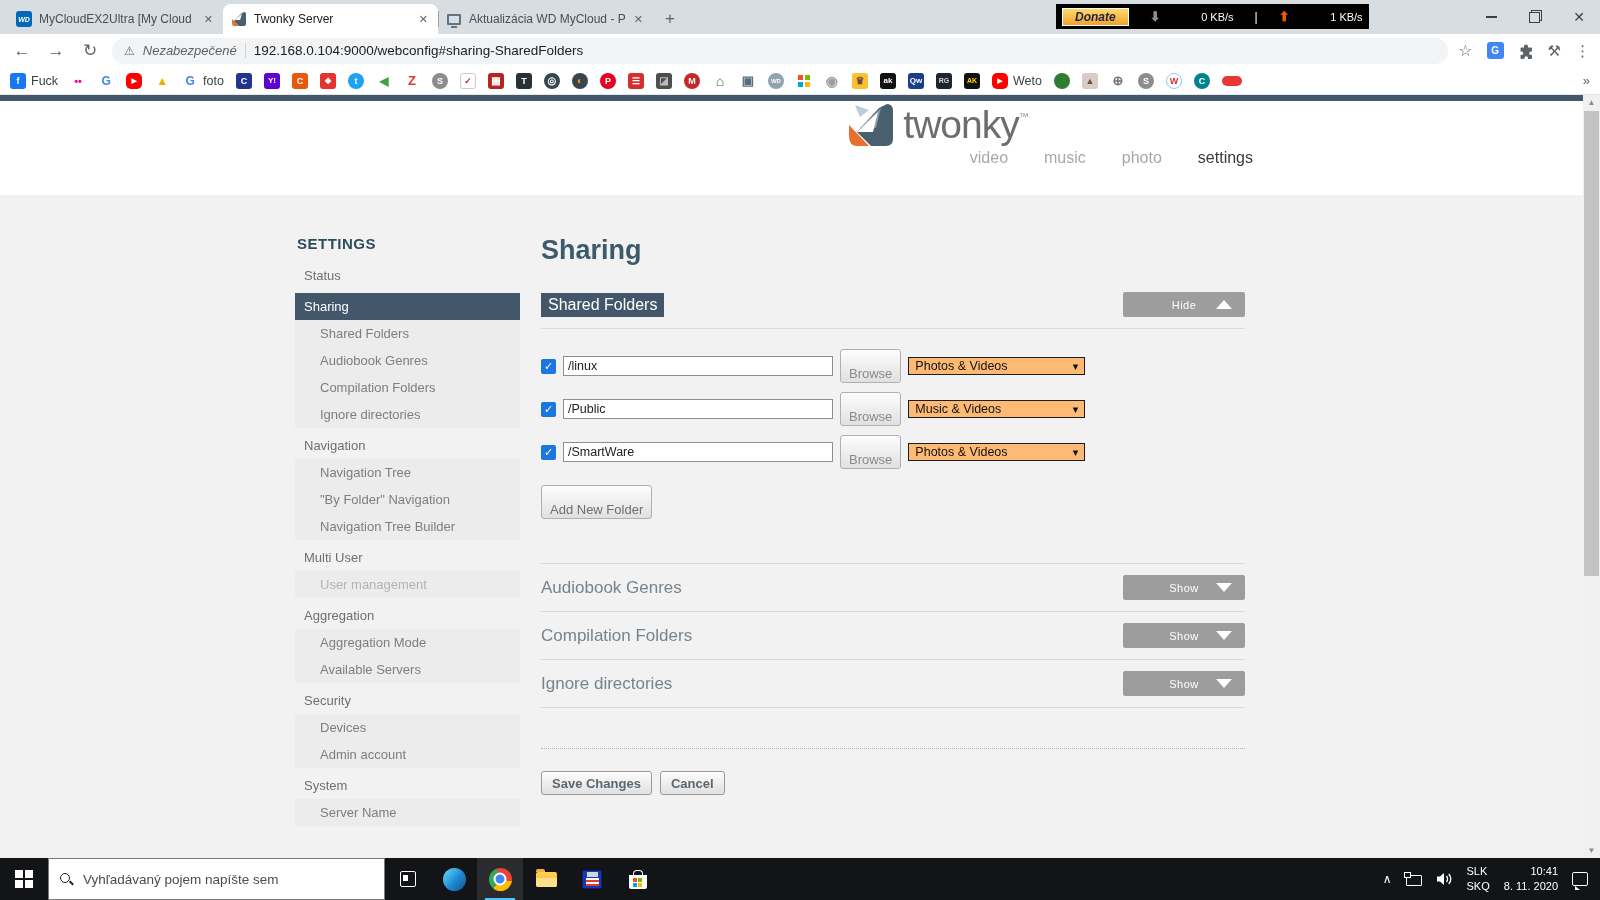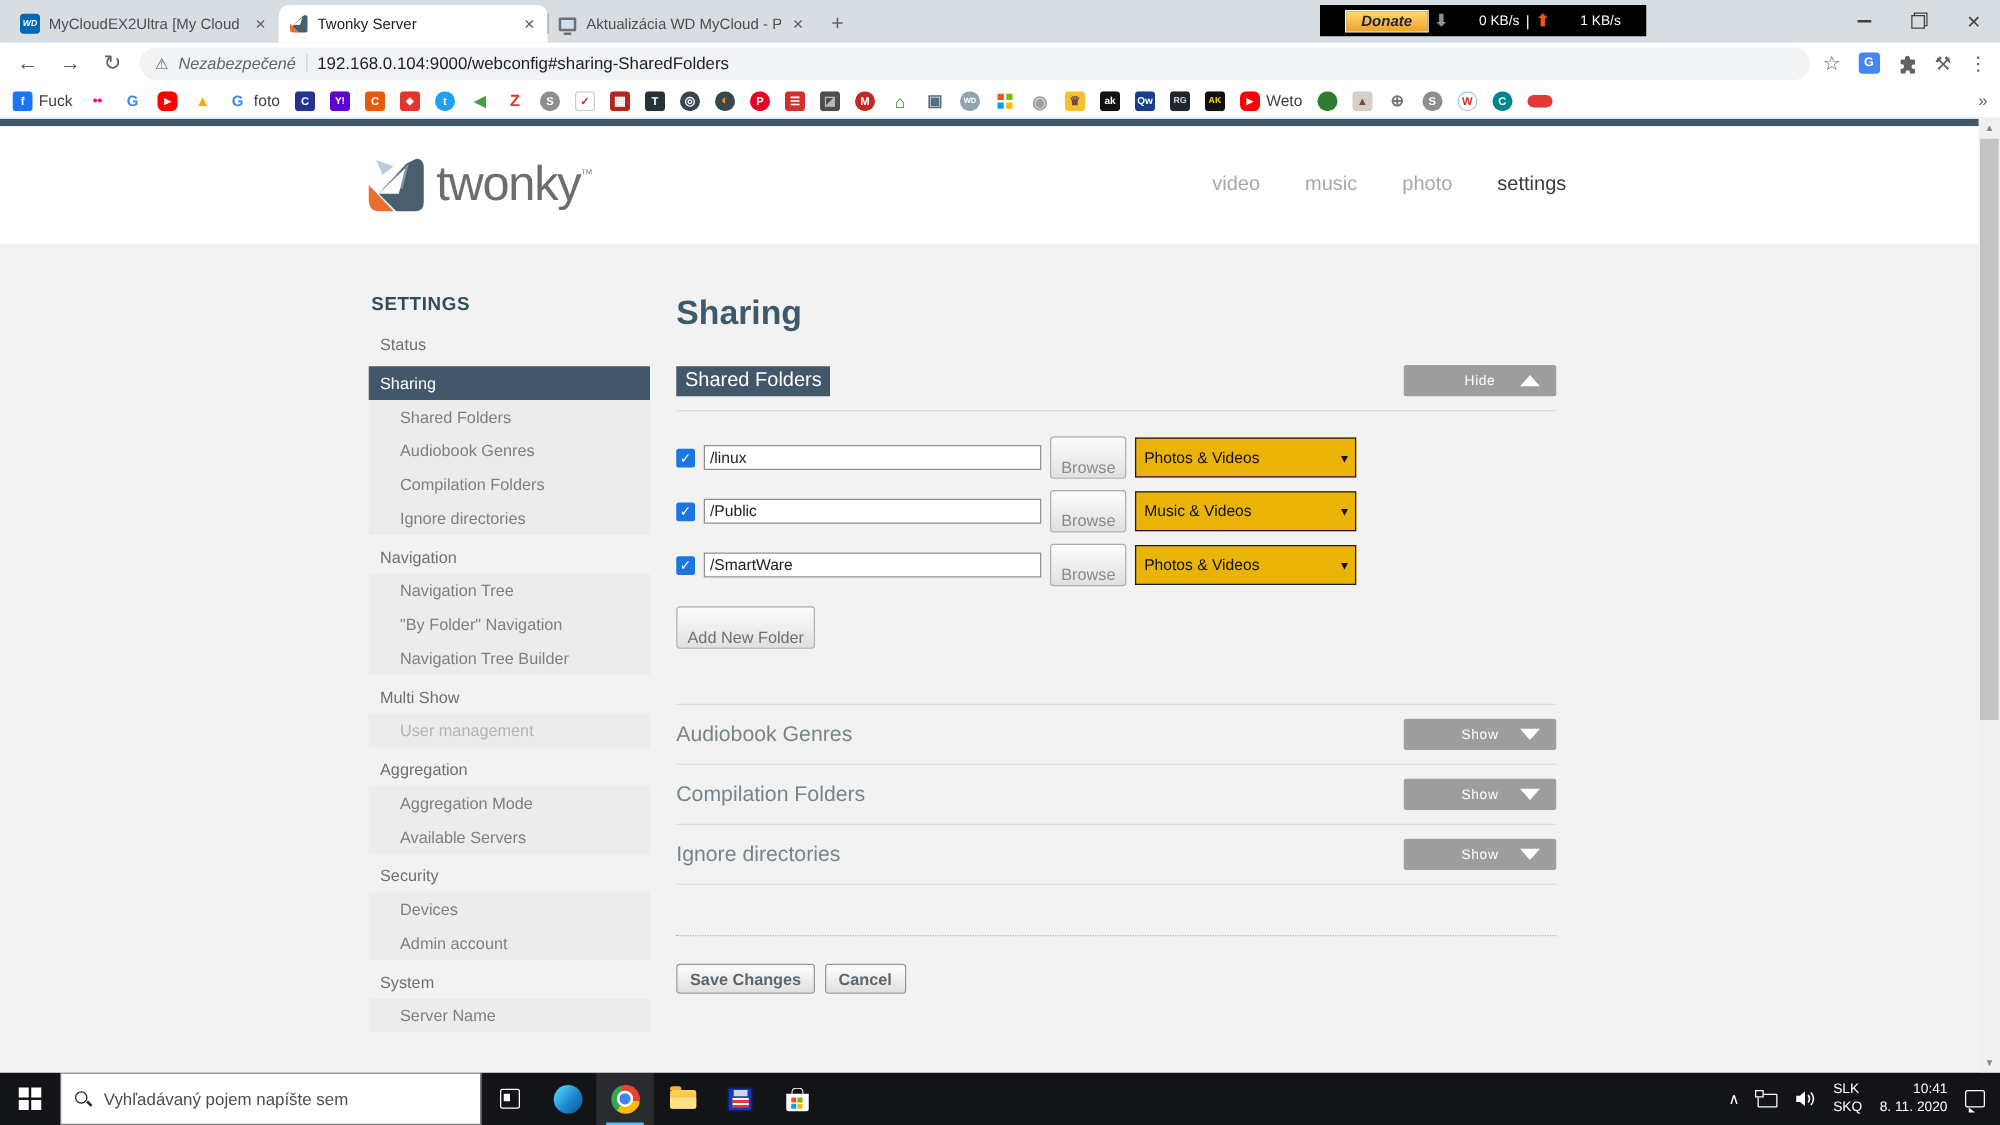--- a/index.html
+++ b/index.html
@@ -11,21 +11,21 @@
   .tab { position:relative; width:215px; height:30px; display:flex; align-items:center; gap:7px; padding:0 8px; font-size:12px; color:#4a4e52; }
   .tab.active { background:#fff; border-radius:8px 8px 0 0; color:#202124; }
   .tab:not(.active):not(:first-child)::before { content:""; position:absolute; left:0; top:7px; height:16px; width:1px; background:#9aa0a6; }
   .tab .title { flex:1; overflow:hidden; white-space:nowrap; }
   .tab .tab-close { font-size:11px; color:#5f6368; cursor:default; padding:0 2px; }
   .fav { width:16px; height:16px; flex:0 0 16px; display:flex; align-items:center; justify-content:center; }
   .fav-wd { background:#0068b4; color:#fff; border-radius:3px; font-size:7px; font-weight:bold; font-style:italic; }
   .fav-pc { width:14px; height:11px; border:2px solid #6a7076; background:#cfe0ef; border-radius:1px; position:relative; }
   .fav-pc::after { content:""; position:absolute; left:2px; bottom:-5px; width:6px; height:2px; background:#6a7076; }
   .newtab { width:26px; height:26px; margin:0 0 2px 4px; display:flex; align-items:center; justify-content:center; font-size:17px; color:#5f6368; }
-  .donatebar { position:absolute; left:1056px; top:4px; height:25px; background:#000; display:flex; align-items:center; padding:0 20px; gap:5px; }
+  .donatebar { position:absolute; left:1056px; top:4px; height:25px; background:#000; display:flex; align-items:center; padding:0 6px; gap:21px; }
   .donate-btn { background:linear-gradient(#ffd96b,#f0a22e); border:1px solid #fff; color:#1c2340; font-weight:bold; font-style:italic; font-size:12px; padding:1px 12px; }
   .sp-down { color:#8f8f8f; font-size:13px; font-weight:bold; }
   .sp-up { color:#f05a00; font-size:13px; font-weight:bold; }
   .sp-val { color:#fff; font-size:11px; width:52px; text-align:right; }
   .sp-sep { color:#fff; font-size:12px; }
   .wincontrols { position:absolute; right:14px; top:0; height:34px; display:flex; align-items:center; gap:30px; }
   .wc { width:14px; height:14px; display:flex; align-items:center; justify-content:center; color:#3c4043; }
   .wc-min::after { content:""; width:11px; height:2px; background:#3c4043; }
   .wc-max { position:relative; }
   .wc-max::after { content:""; width:9px; height:9px; border:1px solid #3c4043; background:#d8dde2; position:absolute; left:1px; bottom:1px; }
@@ -50,21 +50,21 @@
   .bm { display:flex; align-items:center; gap:5px; }
   .bm-ic { width:16px; height:16px; display:flex; align-items:center; justify-content:center; font-weight:bold; border-radius:3px; }
   .bm-label { font-size:12.5px; color:#3c4043; }
   .bm-ms { position:relative; }
   .bm-ms::before { content:""; position:absolute; left:2px; top:2px; width:5px; height:5px; background:#f25022; box-shadow:7px 0 #7fba00, 0 7px #00a4ef, 7px 7px #ffb900; }
   .bm-overflow { color:#5f6368; font-size:13px; padding-left:8px; }
 
   
   .page { position:relative; width:1600px; height:763px; background:#f2f2f2; overflow:hidden; }
   .page-topbar { height:6px; width:1583px; background:#42586a; }
-  .site-header { height:94px; width:1583px; background:#fff; display:flex; align-items:center; }
+  .site-header { height:94px; width:1583px; background:#fff; display:flex; align-items:center;flex-direction:column; }
   .logo { display:flex; align-items:flex-start; margin-left:293px; gap:8px; }
   .logo-word { font-size:39px; color:#6d6d6d; letter-spacing:-1px; line-height:48px; }
   .logo-tm { font-size:10px; color:#8d8d8d; vertical-align:18px; }
   #sitenav { margin-left:auto; margin-right:330px; display:flex; gap:36px; }
   .nav-item { font-size:16px; color:#a8a8a8; }
   .nav-item.active { color:#3b3b3b; }
 
   .site-body { position:relative; width:1583px; height:663px; }
   .sidebar { position:absolute; left:295px; top:40px; width:225px; }
   .sb-header { font-size:15px; font-weight:bold; color:#2e4d5c; letter-spacing:.5px; margin-bottom:10px; padding-left:2px; }
@@ -81,21 +81,21 @@
   .toggle-btn { width:122px; height:25px; background:#9d9d9d; border:none; border-radius:2px; color:#fff; font-size:11px; letter-spacing:.5px; display:flex; align-items:center; justify-content:center; position:relative; font-family:inherit; }
   .tri { position:absolute; right:13px; width:0; height:0; border-left:8px solid transparent; border-right:8px solid transparent; }
   .tri.up { border-bottom:9px solid #fff; }
   .tri.down { border-top:9px solid #fff; }
   .desc { margin-top:13px; font-size:12.5px; line-height:1.6; color:#a5a5a5; }
   #folder-rows { margin-top:20px; }
   .f-row { display:flex; align-items:center; gap:7px; margin-bottom:9px; }
   .cb { width:15px; height:15px; background:#1c76e2; border-radius:2px; color:#fff; font-size:11px; display:flex; align-items:center; justify-content:center; }
   .path-input { width:270px; height:20px; border:1px solid #8f8f8f; font-size:12.5px; padding:1px 4px; color:#222; font-family:inherit; }
   .gray-btn { background:linear-gradient(#fdfdfd,#e0e0e0); border:1px solid #b0b0b0; border-radius:3px; color:#8a8a8a; font-size:13px; height:22px; padding:16px 8px; font-family:inherit; }
-  .sel { width:177px; height:32px; background:#eab308; border:1px solid #1c1c1c; display:flex; align-items:center; justify-content:space-between; padding:0 6px; font-size:12.5px; color:#111;gap:33px; }
+  .sel { width:177px; height:18px; background:#fdba74; border:1px solid #1c1c1c; display:flex; align-items:center; justify-content:space-between; padding:0 6px; font-size:12.5px; color:#111;gap:33px; }
   .sel-arrow { font-size:11px; color:#111; }
   .add { margin-top:7px; height:21px; color:#6f6f6f; }
   #sections { margin-top:44px; border-top:1px solid #dcdcdc; }
   .c-sec { display:flex; justify-content:space-between; align-items:center; padding:11px 0; border-bottom:1px solid #dcdcdc; }
   .c-sec .c-title { font-size:17px; color:#76848c; }
   .dotted { margin-top:40px; border-top:1px dotted #b5b5b5; }
   .actions { margin-top:22px; display:flex; gap:8px; }
   .big { height:24px; font-size:13px; font-weight:bold; color:#5b6770; border:1px solid #999; padding:0 10px; box-shadow:0 1px 0 #fff inset; }
 
   .vscroll { position:absolute; right:0; top:0; width:17px; height:763px; background:#f0f0f0; }
@@ -373,21 +373,21 @@
           <div class="sb-item lvl1">Status</div>
           <div class="sb-item lvl1 active">Sharing</div>
           <div class="sb-item lvl2">Shared Folders</div>
           <div class="sb-item lvl2">Audiobook Genres</div>
           <div class="sb-item lvl2">Compilation Folders</div>
           <div class="sb-item lvl2">Ignore directories</div>
           <div class="sb-item lvl1">Navigation</div>
           <div class="sb-item lvl2">Navigation Tree</div>
           <div class="sb-item lvl2">"By Folder" Navigation</div>
           <div class="sb-item lvl2">Navigation Tree Builder</div>
-          <div class="sb-item lvl1">Multi Show</div>
+          <div class="sb-item lvl1">Multi User</div>
           <div class="sb-item lvl2 disabled">User management</div>
           <div class="sb-item lvl1">Aggregation</div>
           <div class="sb-item lvl2">Aggregation Mode</div>
           <div class="sb-item lvl2">Available Servers</div>
           <div class="sb-item lvl1">Security</div>
           <div class="sb-item lvl2">Devices</div>
           <div class="sb-item lvl2">Admin account</div>
           <div class="sb-item lvl1">System</div>
           <div class="sb-item lvl2">Server Name</div>
         </div>

